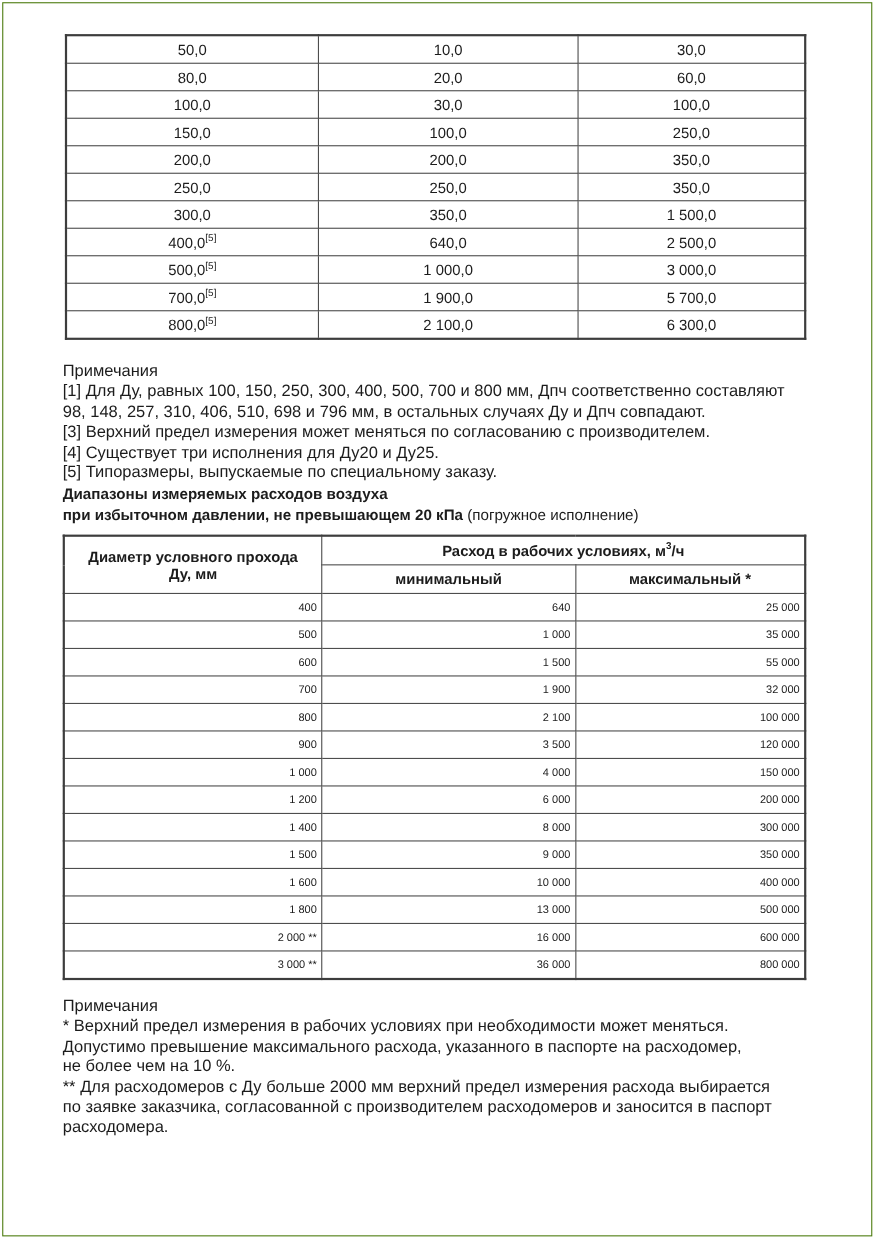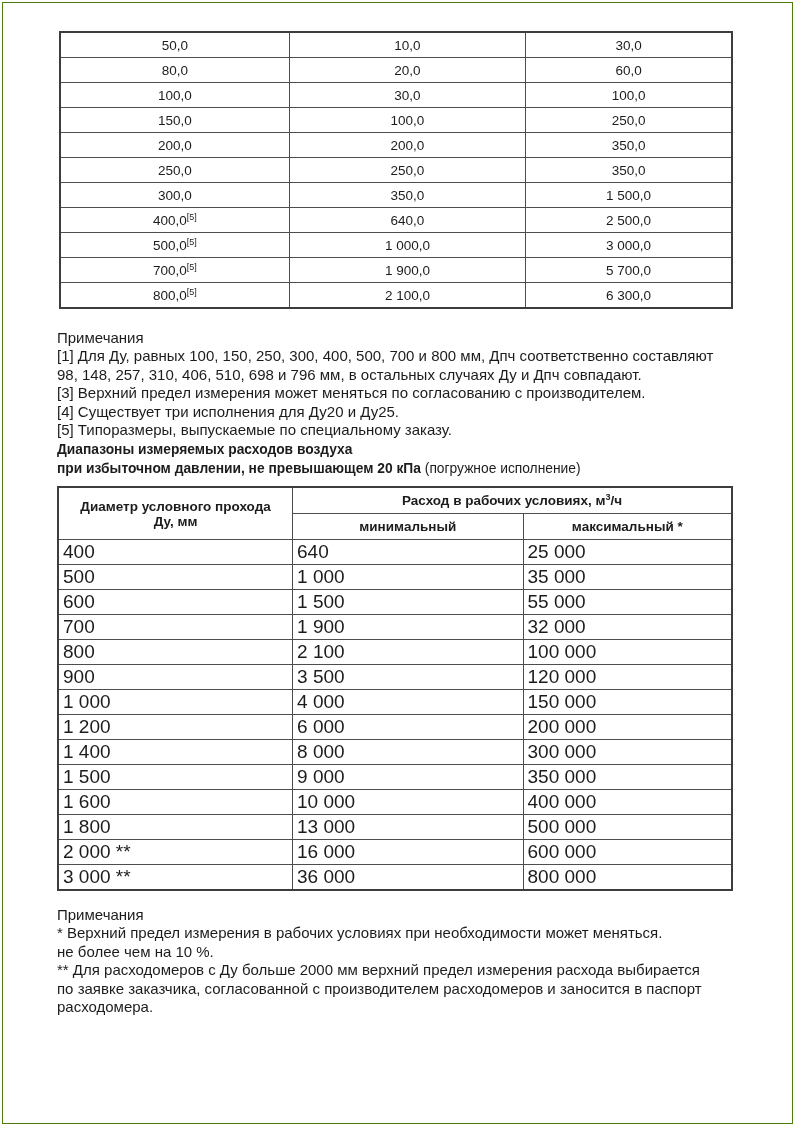--- a/index.html
+++ b/index.html
@@ -56,23 +56,23 @@
     text-align: center;
     vertical-align: middle;
     height: 23px;
     padding: 1px 4px;
     white-space: nowrap;
     margin-top: 20px;
   }
   .t2 td {
     border: 1px solid #4d4d4d;
     height: 24px;
-    text-align: left;
+    text-align: right;
     vertical-align: middle;
-    font-size: 19px;
+    font-size: 10px;
     padding: 0 4px;
     white-space: nowrap;
     margin-left: 19px;
   }
   sup {
     font-size: 9px;
     line-height: 0;
   }
   .notes {
     position: absolute;
@@ -266,19 +266,20 @@
           <td>3 000 **</td>
           <td>36 000</td>
           <td>800 000</td>
         </tr>
       </tbody>
   </table>
 
   <div class="notes notes2">
       <div>Примечания</div>
       <div>* Верхний предел измерения в рабочих условиях при необходимости может меняться.</div>
+      <div>Допустимо превышение максимального расхода, указанного в паспорте на расходомер,</div>
       <div>не более чем на 10 %.</div>
       <div>** Для расходомеров с Ду больше 2000 мм верхний предел измерения расхода выбирается</div>
       <div>по заявке заказчика, согласованной с производителем расходомеров и заносится в паспорт</div>
       <div>расходомера.</div>
     </div>
 
 </div>
 
 </body></html>

